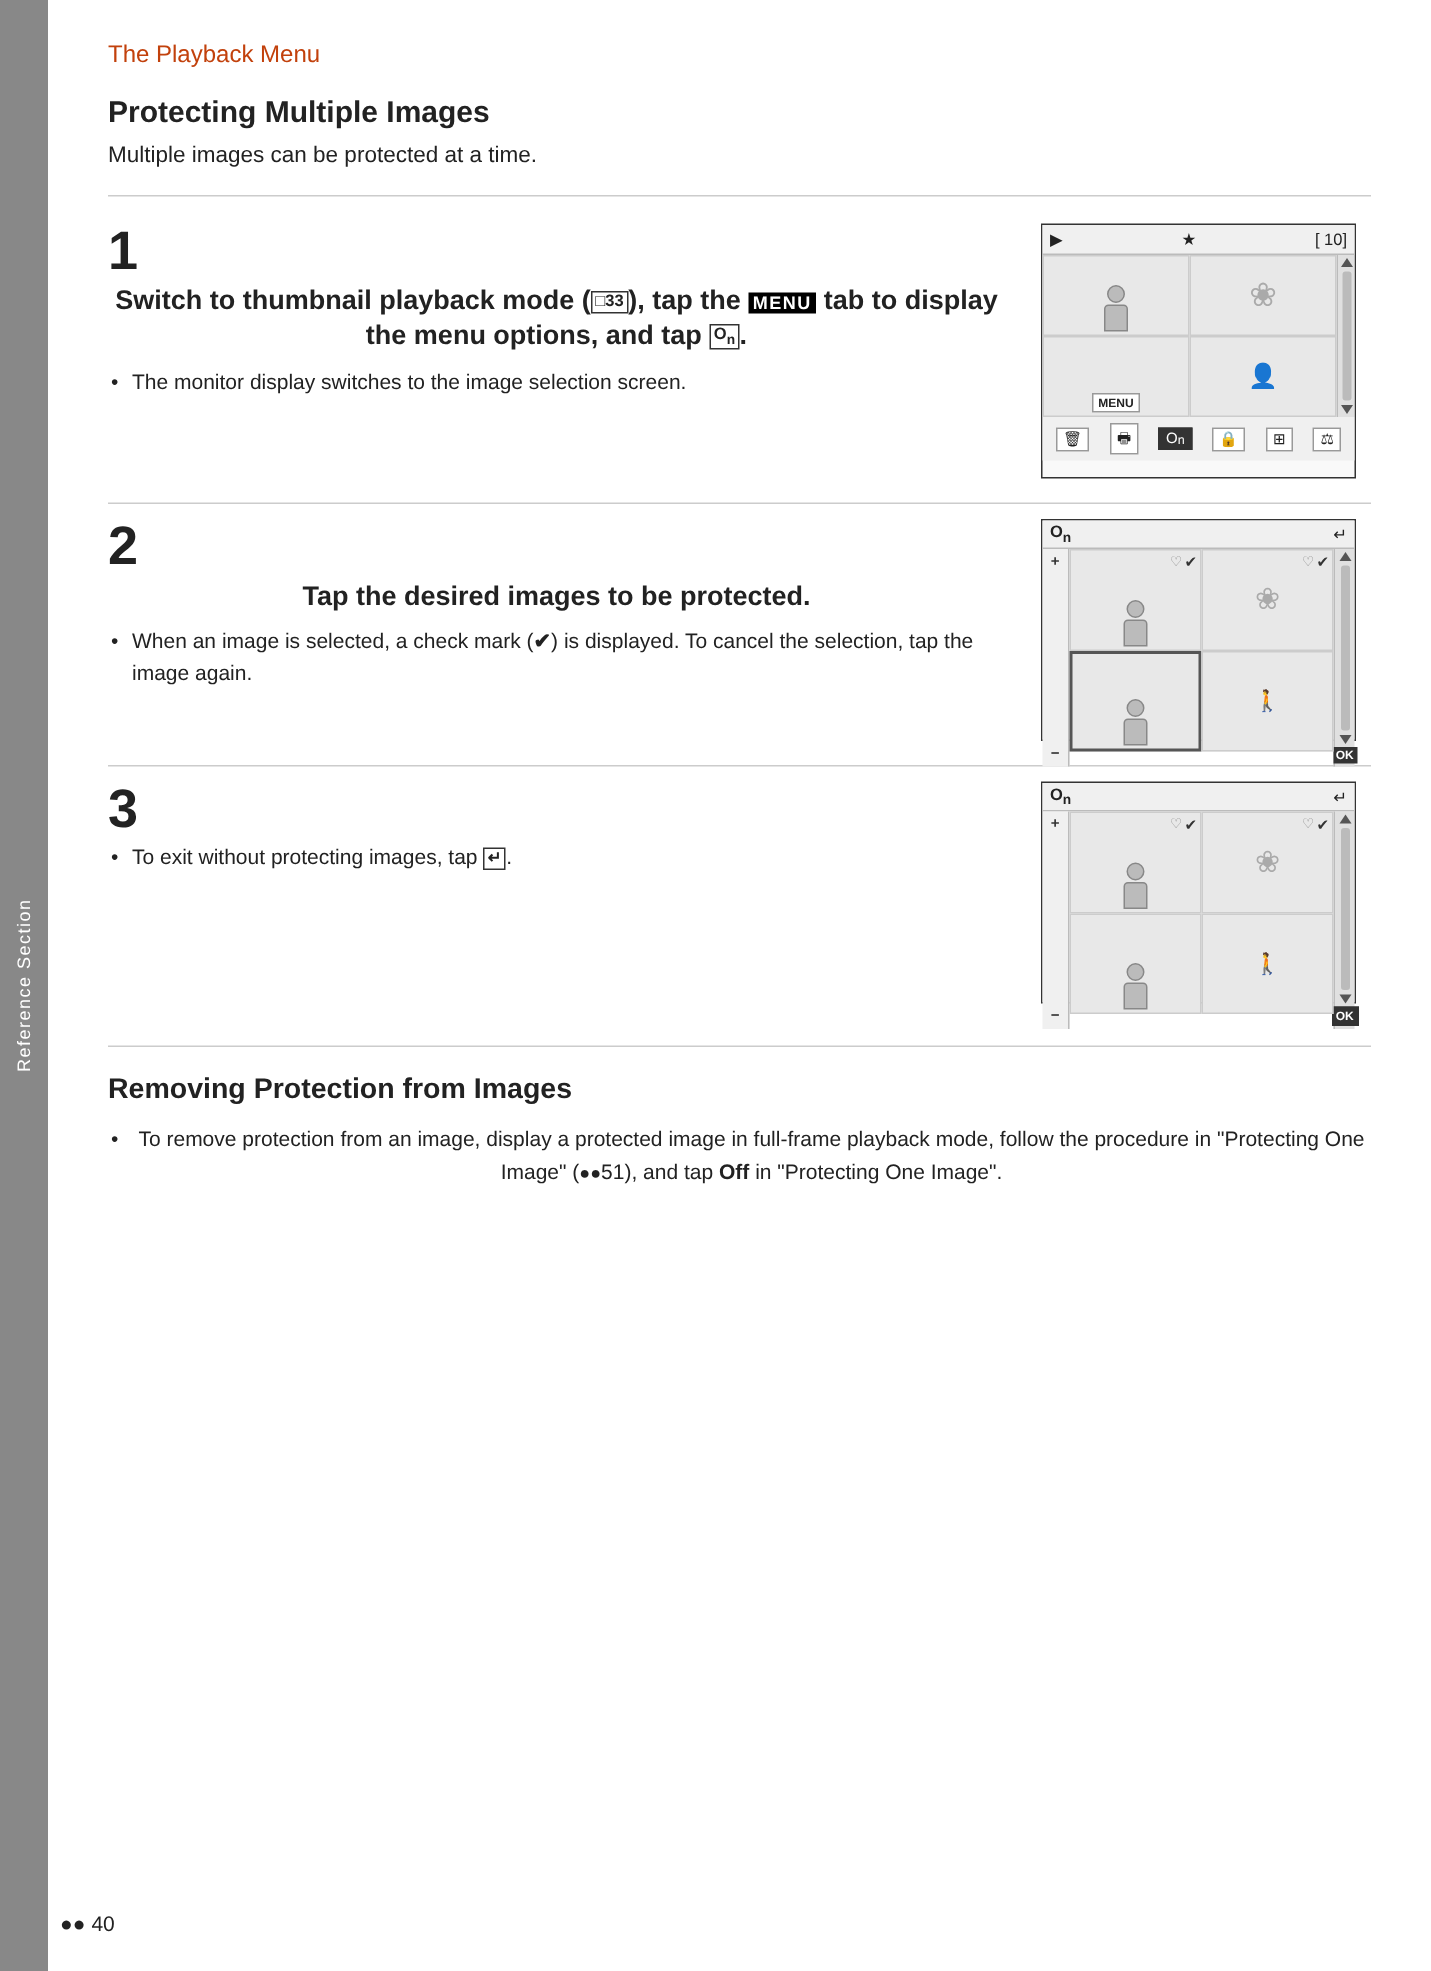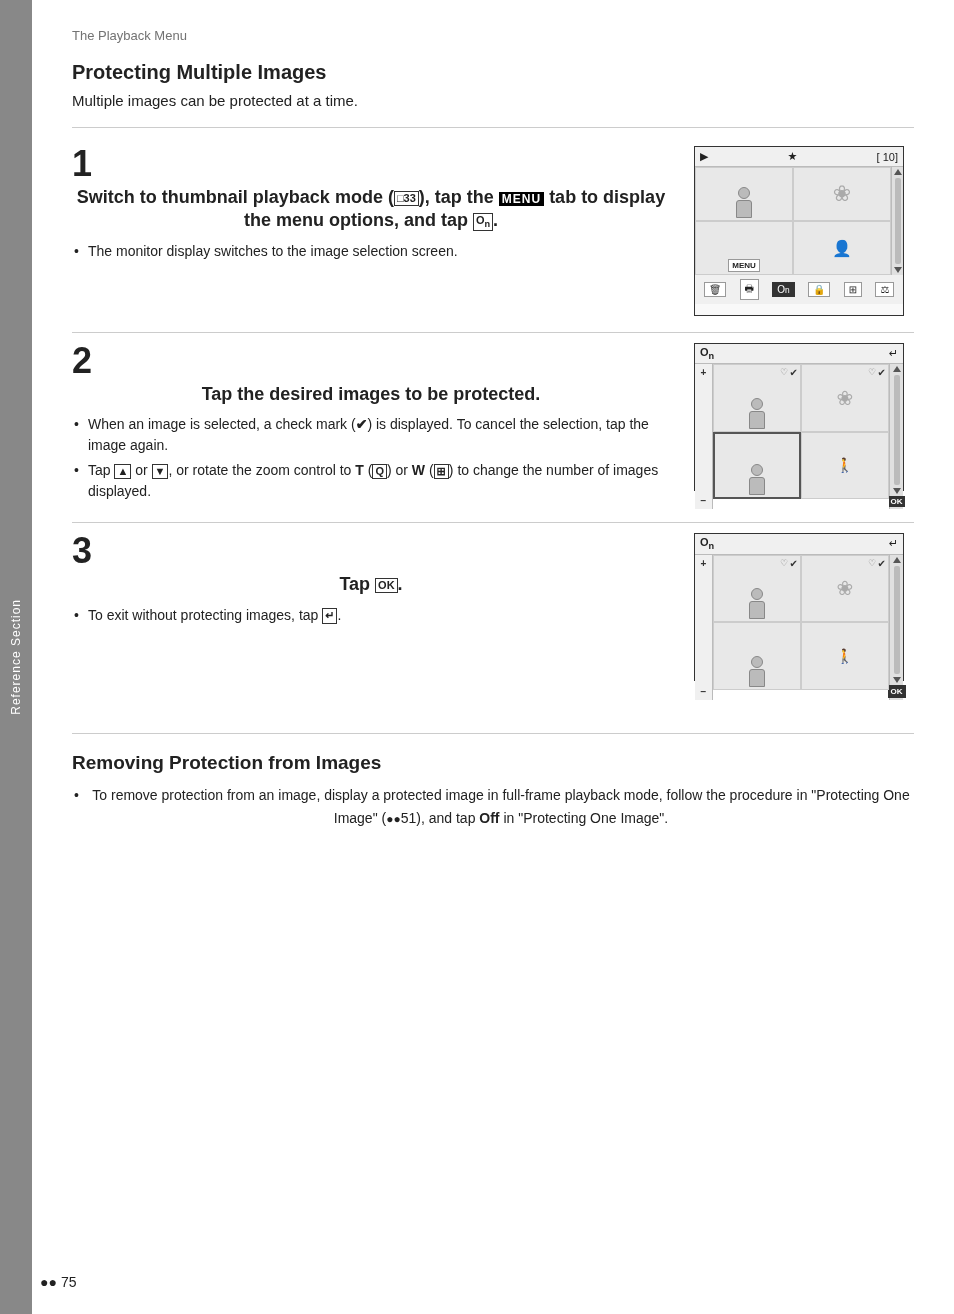--- a/index.html
+++ b/index.html
@@ -36,22 +36,22 @@
       white-space: nowrap;
       letter-spacing: 1px;
     }
 
     .main-content {
       flex: 1;
       padding: 28px 40px 40px 40px;
     }
 
     .breadcrumb {
-      font-size: 13px;
-      color: #737373;
+      font-size: 16px;
+      color: #c2410c;
       margin-bottom: 18px;
     }
 
     .section-title {
       font-size: 20px;
       font-weight: bold;
       margin-bottom: 8px;
     }
 
     .section-intro {
@@ -271,21 +271,21 @@
       border: 1.5px solid #333;
       padding: 0 2px;
       font-size: 11px;
       font-weight: bold;
       vertical-align: middle;
       line-height: 1.2;
     }
 
     
     .remove-section {
-      margin-top: 36px;
+      margin-top: 12px;
     }
 
     .remove-title {
       font-size: 19px;
       font-weight: bold;
       margin-bottom: 10px;
     }
 
     .remove-body {
       font-size: 14px;
@@ -423,21 +423,20 @@
       </div>
     </div>
 
     <div class="step-block">
       <div class="step-left">
         <div class="step-number">2</div>
         <div class="step-heading">Tap the desired images to be protected.</div>
         <div class="step-body">
           <ul>
             <li>When an image is selected, a check mark (<span class="bold-text">✔</span>) is displayed. To cancel the selection, tap the image again.</li>
-            <li>Tap <span class="inline-icon">▲</span> or <span class="inline-icon">▼</span>, or rotate the zoom control to <strong>T</strong> (<span class="inline-icon">Q</span>) or <strong>W</strong> (<span class="inline-icon">⊞</span>) to change the number of images displayed.</li>
           </ul>
         </div>
       </div>
 
       <div class="step-image">
         <div class="camera-screen screen23">
           <div class="screen23-top-bar">
             <span style="font-size:11px;font-weight:bold;">O<sub>n</sub></span>
             <span>↵</span>
           </div>
@@ -480,23 +479,20 @@
               <div style="background:#333;color:#fff;font-size:8px;font-weight:bold;padding:1px 2px;margin-top:2px;">OK</div>
             </div>
           </div>
         </div>
       </div>
     </div>
 
     <div class="step-block" style="border-bottom:none;">
       <div class="step-left">
         <div class="step-number">3</div>
-        <div class="step-heading">
-          Tap <span class="inline-icon">OK</span>.
-        </div>
         <div class="step-body">
           <ul>
             <li>To exit without protecting images, tap <span class="inline-icon">↵</span>.</li>
           </ul>
         </div>
       </div>
 
       <div class="step-image">
         <div class="camera-screen screen23">
           <div class="screen23-top-bar">
@@ -551,17 +547,17 @@
       <div class="remove-title">Removing Protection from Images</div>
       <div class="remove-body">
         <ul>
           <li>To remove protection from an image, display a protected image in full-frame playback mode, follow the procedure in "Protecting One Image" (<span class="footer-icon">●●</span>51), and tap <strong>Off</strong> in "Protecting One Image".</li>
         </ul>
       </div>
     </div>
 
     <div class="page-footer">
       <span>●●</span>
-      <span>75</span>
+      <span>40</span>
     </div>
 
   </div>
 </div>
 
 </body></html>

